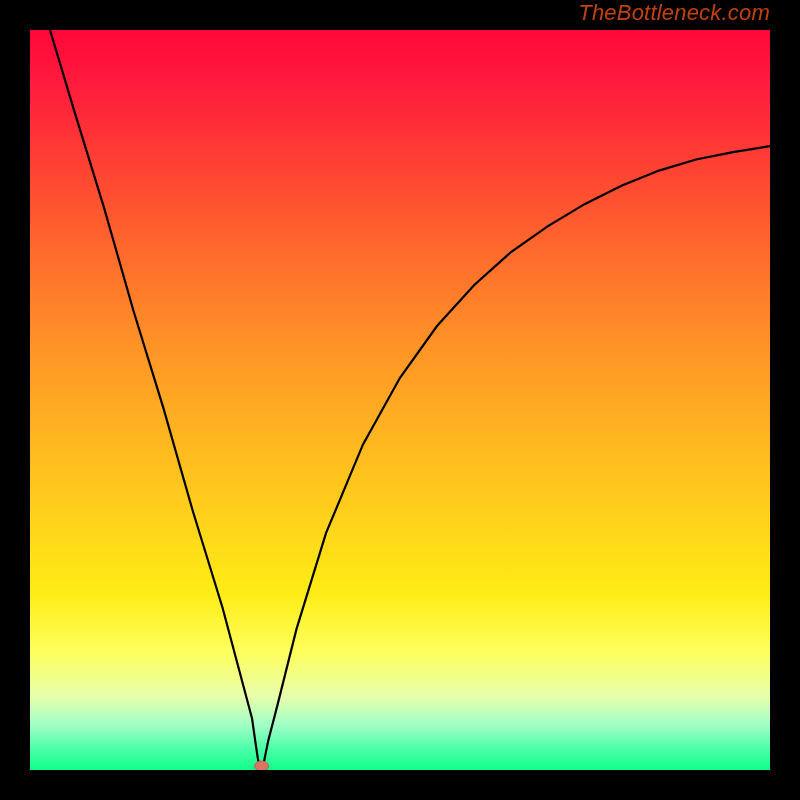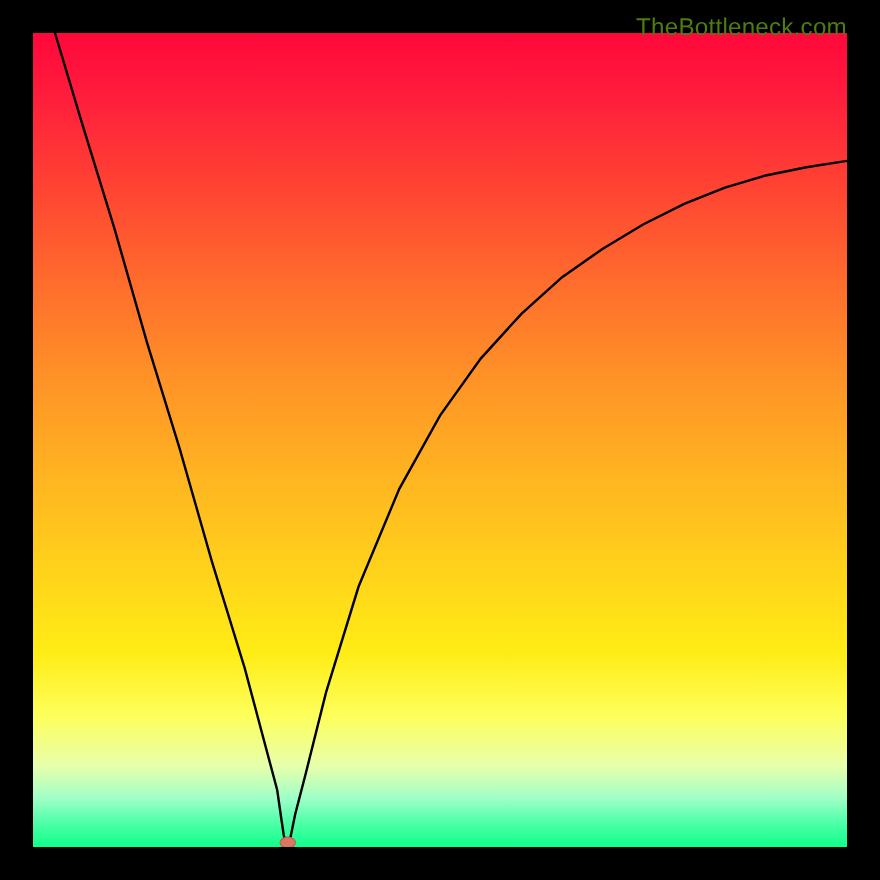--- a/index.html
+++ b/index.html
@@ -36,26 +36,27 @@
       #ffec15 76%,
       #fdff5c 84%,
       #e8ffab 90%,
       #9fffc7 94%,
       #4effa9 97%,
       #10ff8a 100%
     );
   }
   .watermark {
     position: absolute;
-    top: 12px;
+    top: 0;
     right: 30px;
-    color: #4d7c0f;
+    color: #c2410c;
     font-size: 22px;
     letter-spacing: 0.2px;
     user-select: none;
+    font-style: italic;
   }
   svg {
     position: absolute;
     left: 0;
     top: 0;
   }
   .vertex-dot {
     fill: #d97763;
     stroke: #c45f4e;
     stroke-width: 1;

